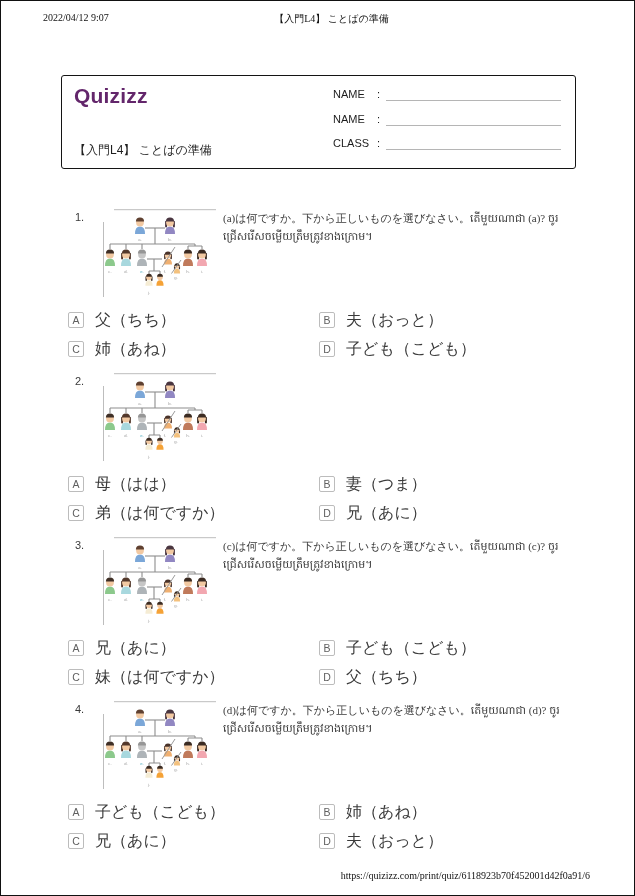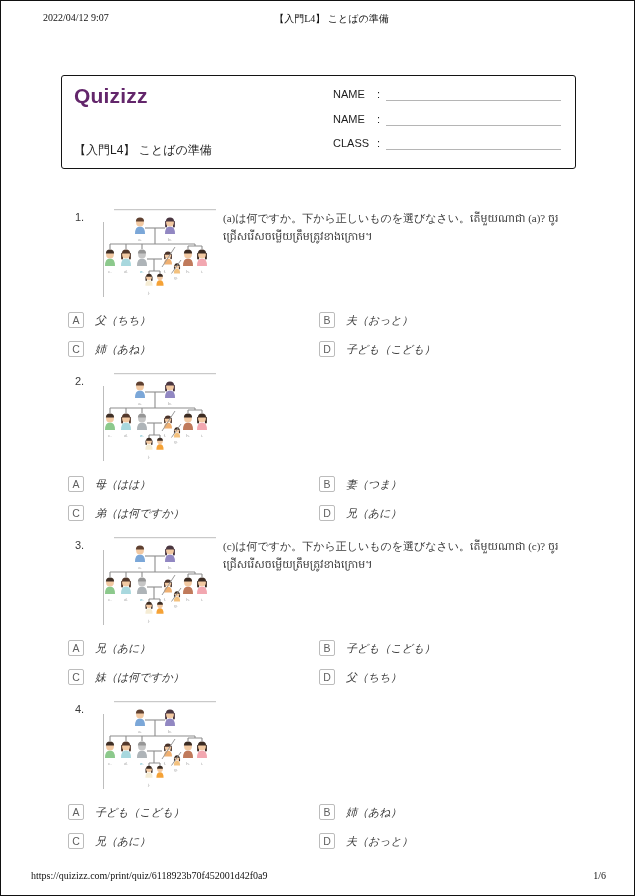--- a/index.html
+++ b/index.html
@@ -14,22 +14,22 @@
   .print-header {
     position:relative; padding:11px 30px 0 14px;
     font-family:"Liberation Serif","DejaVu Serif",serif;
     font-size:10px; color:#111;margin-left:28px;
   }
   .print-title {
     position:absolute; left:50%; top:11px; transform:translateX(-50%);
     white-space:nowrap;
   }
   .print-footer {
-    position:absolute; left:30px; right:28px; bottom:14px;
-    display:flex; justify-content:space-between;
+    position:absolute; left:30px; right:44px; bottom:14px;
+    display:flex; justify-content:flex-end;
     font-family:"Liberation Serif","DejaVu Serif",serif;
     font-size:10px; color:#111;
   }
   
   .quiz-card {
     margin:52px 0 10px 60px; width:515px; height:94px;
     border:1.5px solid #141414; border-radius:3px;
     padding:9px 14px 9px 12px; display:flex;
   }
   .card-left { flex:1; display:flex; flex-direction:column; justify-content:space-between; }
@@ -52,21 +52,21 @@
   .tree { width:120px; height:90px; flex:0 0 120px; margin-right:7px; }
   .q-text { flex:1; font-size:11px; line-height:1.6; color:#3a3a3a; padding-top:1px;font-family:Liberation Serif, serif; }
   .q-options { margin-top:11px; display:grid; grid-template-columns:1fr 1fr; row-gap:9px; }
   .option { display:flex; align-items:center; height:20px; }
   .letter-box {
     width:16px; height:16px; border:1px solid #bcbcbc; border-radius:2px;
     display:flex; align-items:center; justify-content:center;
     font-size:10.5px; color:#5f5f5f; background:#fff;
     margin:0 11px 0 1px; flex:0 0 16px;
   }
-  .opt-label { font-size:11px; color:#3a3a3a;font-style:italic; }
+  .opt-label { font-size:16px; color:#3a3a3a; }
   
   .tl { font:4.2px "Liberation Sans",sans-serif; fill:#9a9a9a; text-anchor:middle; }
   .tl.hl { fill:#51aec0; }
   .defs-holder { position:absolute; width:0; height:0; overflow:hidden; }
 </style>
 </head>
 <body>
 
 <svg class="defs-holder" aria-hidden="true">
   <defs>
@@ -260,20 +260,21 @@
       </div>
     </div>
   </div>
 
   <div class="question">
     <div class="q-body">
       <div class="q-num">4.</div>
       <svg class="tree" viewBox="0 0 120 90">
           <use href="#ftree"></use>
         </svg>
+      <div class="q-text">(d)は何ですか。下から正しいものを選びなさい。តើមួយណាជា (d)? ចូរជ្រើសរើសចម្លើយត្រឹមត្រូវខាងក្រោម។</div>
     </div>
     <div class="q-options">
       <div class="option">
         <span class="letter-box">A</span>
         <span class="opt-label">子ども（こども）</span>
       </div>
       <div class="option">
         <span class="letter-box">B</span>
         <span class="opt-label">姉（あね）</span>
       </div>

